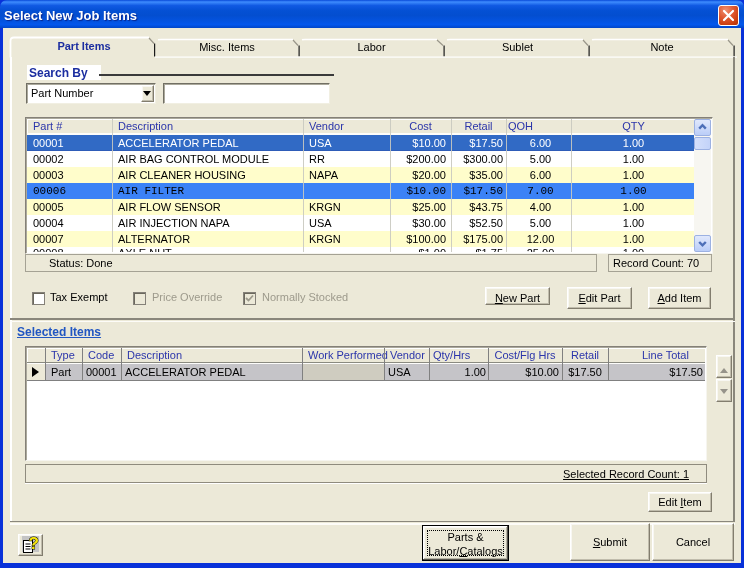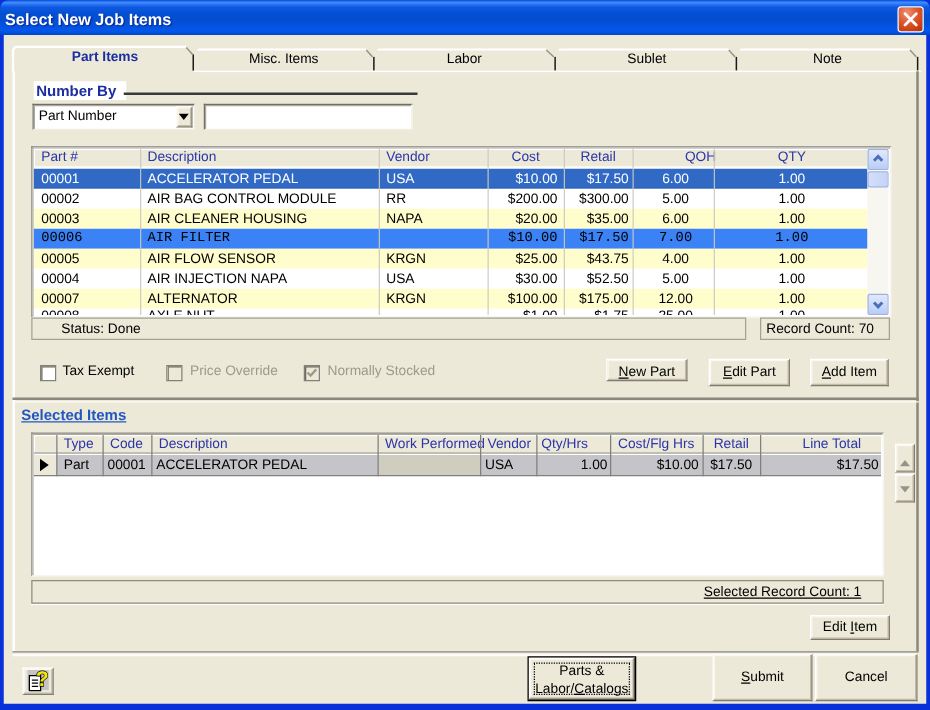--- a/index.html
+++ b/index.html
@@ -54,39 +54,39 @@
       <rect x="730.5" y="11.5" width="1.2" height="11" fill="#1a1a1a"></rect>
       <rect x="152" y="22.5" width="582" height="1.2" fill="#fff"></rect>
     </svg>
     <div class="abs" style="left:11px; top:12px; width:140px; text-align:center; font-weight:bold; color:#1B2DA0;">Part Items</div>
     <div class="abs" style="left:152px; top:13px; width:144px; text-align:center;">Misc. Items</div>
     <div class="abs" style="left:296px; top:13px; width:145px; text-align:center;">Labor</div>
     <div class="abs" style="left:442px; top:13px; width:145px; text-align:center;">Sublet</div>
     <div class="abs" style="left:587px; top:13px; width:144px; text-align:center;">Note</div>
 
     <div class="abs" style="left:24px; top:37px; width:74px; height:15px; background:#fff;"></div>
-    <div class="abs" style="left:26px; top:38px; font-weight:bold; color:#1B2DA0; font-size:12px;">Number By</div>
+    <div class="abs" style="left:26px; top:38px; font-weight:bold; color:#1B2DA0; font-size:12px;">Search By</div>
     <div class="abs" style="left:96px; top:46px; width:235px; height:2px; background:#3a3a3a;"></div>
 
     <div class="abs sunken" style="left:23px; top:55px; width:130px; height:21px;"></div>
     <div class="abs" style="left:28px; top:59px;">Part Number</div>
     <div class="abs btn" style="left:138px; top:57px; width:13px; height:17px;"></div>
     <div class="abs" style="left:140px; top:63px; width:0; height:0; border:4.5px solid transparent; border-top:5px solid #000;"></div>
 
     <div class="abs sunken" style="left:160px; top:55px; width:167px; height:21px;"></div>
 
     <div class="abs" style="left:22px; top:89px; width:688px; height:137px; border:1px solid; border-color:#848078 #f6f5ef #f6f5ef #848078; background:#fff; box-shadow:inset 1px 1px 0 #aba99c;"></div>
     <div id="grid1" class="abs" style="left:24px; top:91px; width:684px; height:133px; background:#fff; overflow:hidden;">
         <div style="position:absolute;left:0;top:0;width:667px;height:15px;background:#ECE9D8;"></div>
         <div style="position:absolute;left:0px;top:0;width:85px;height:15px;color:#2B35AA;padding-left:6px;line-height:14px;">Part #</div>
         <div style="position:absolute;left:85px;top:0;width:191px;height:15px;color:#2B35AA;padding-left:6px;line-height:14px;">Description</div>
         <div style="position:absolute;left:276px;top:0;width:87px;height:15px;color:#2B35AA;padding-left:6px;line-height:14px;">Vendor</div>
         <div style="position:absolute;left:363px;top:0;width:61px;height:15px;color:#2B35AA;text-align:center;line-height:14px;">Cost</div>
         <div style="position:absolute;left:424px;top:0;width:55px;height:15px;color:#2B35AA;text-align:center;line-height:14px;">Retail</div>
-        <div style="position:absolute;left:481px;top:0;width:65px;height:15px;color:#2B35AA;text-align:right;line-height:14px;">QOH</div>
+        <div style="position:absolute;left:481px;top:0;width:65px;height:15px;color:#2B35AA;text-align:left;line-height:14px;">QOH</div>
         <div style="position:absolute;left:545px;top:0;width:123px;height:15px;color:#2B35AA;text-align:center;line-height:14px;">QTY</div>
         <div style="position:absolute;left:0;top:0;width:667px;height:1px;background:#fff;"></div>
         <div style="position:absolute;left:0;top:0;width:1px;height:15px;background:#fff;"></div>
         <div style="position:absolute;left:0;top:14px;width:667px;height:1.6px;background:#fefdfa;"></div>
         <div style="position:absolute;left:0;top:16px;width:667px;height:16px;background:#316AC5;color:#fff;line-height:16px;border-bottom:1px solid #2E5CB8;">
           <div style="position:absolute;left:6px;">00001</div>
           <div style="position:absolute;left:91px;">ACCELERATOR PEDAL</div>
           <div style="position:absolute;left:282px;">USA</div>
           <div style="position:absolute;left:363px;width:56px;text-align:right;">$10.00</div>
           <div style="position:absolute;left:424px;width:52px;text-align:right;">$17.50</div>

